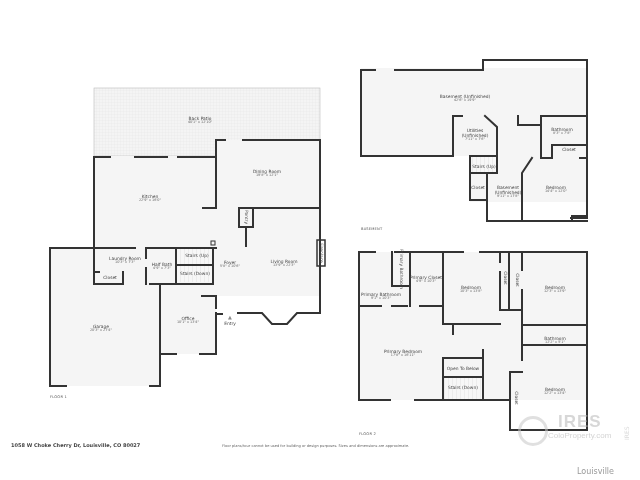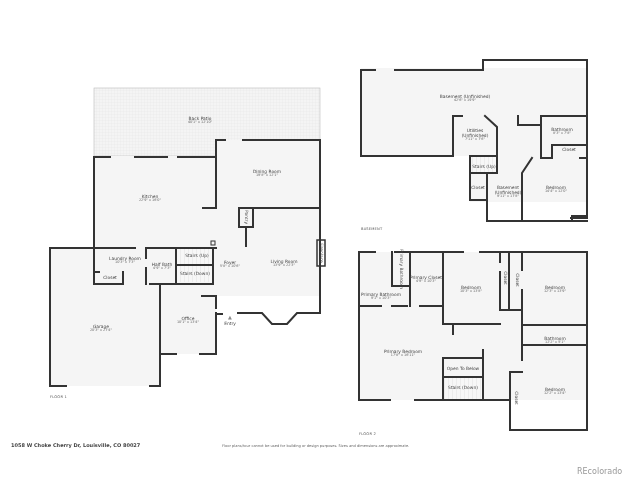--- a/index.html
+++ b/index.html
@@ -255,15 +255,21 @@
 </div>
 <div class="lbl" style="left:555px;top:391px;">
   <span class="n">Bedroom</span>
   <span class="d">12'2" x 13'4"</span>
 </div>
 <div class="floor" style="left:359px;top:432px;">FLOOR 2</div>
 
 <div class="addr">1058 W Choke Cherry Dr, Louisville, CO 80027</div>
 <div class="disc">Floor plans/tour cannot be used for building or design purposes. Sizes and dimensions are approximate.</div>
 
-<div class="recol">REcolorado</div>
+<div class="ires">
+  <div class="circ"></div>
+  <div class="big">IRES</div>
+  <div class="sm">ColoProperty.com</div>
+  <div class="side">IRES</div>
+</div>
+<div class="recol">Louisville</div>
 
 </div>
 
 </body></html>

